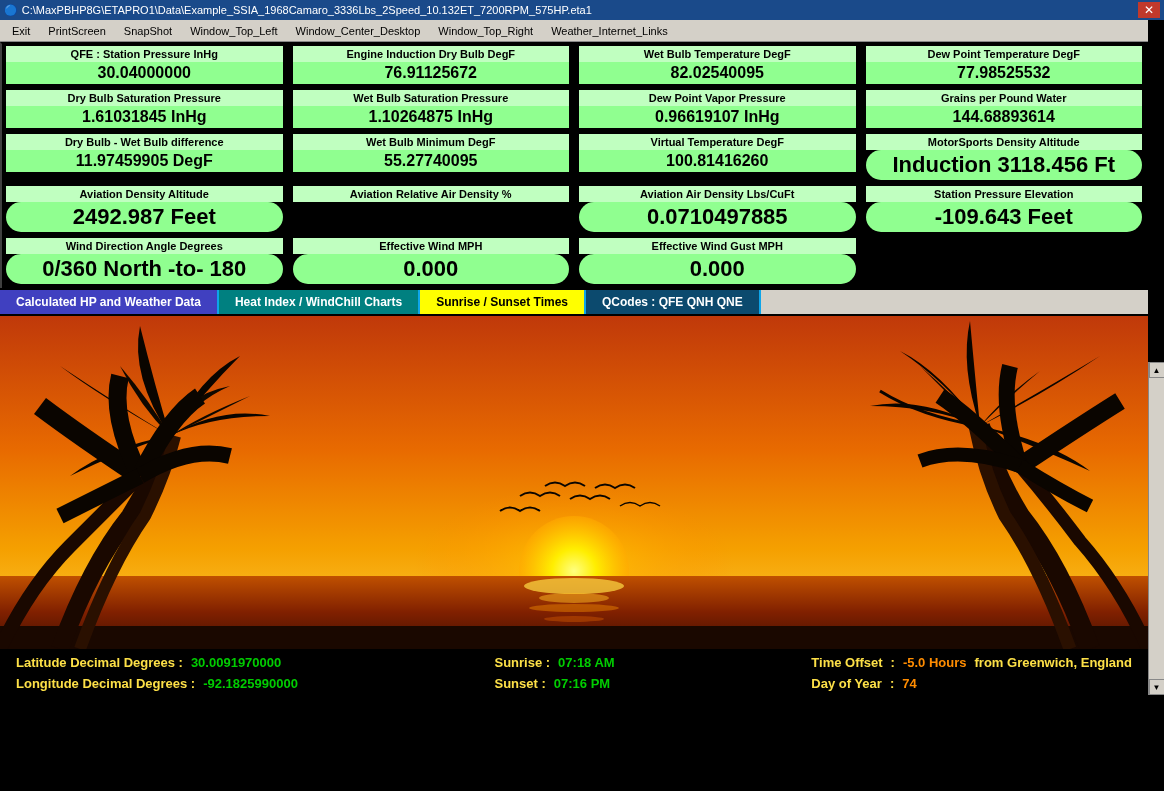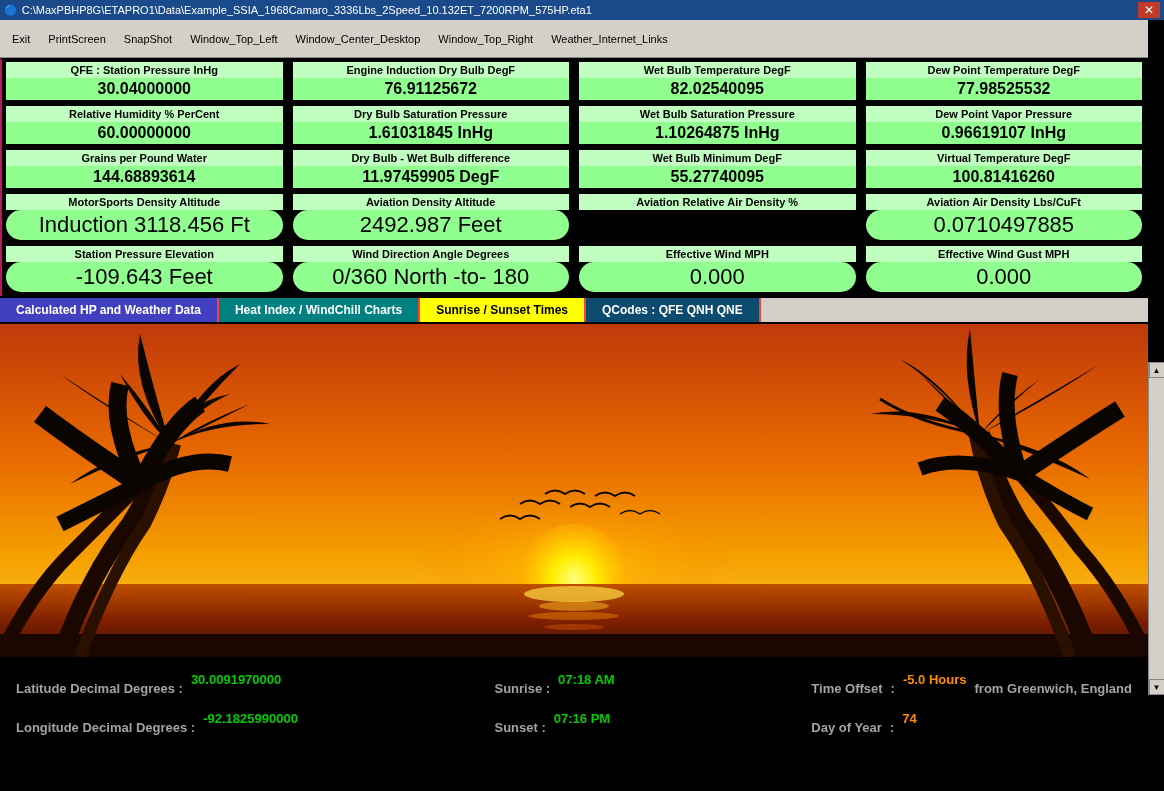--- a/index.html
+++ b/index.html
@@ -17,38 +17,38 @@
       height: 20px;
     }
     #titlebar-left { display: flex; align-items: center; gap: 4px; }
     #titlebar-close { cursor: pointer; background: #c0392b; border: none; color: white; padding: 0 6px; font-size: 12px; height: 16px; }
 
     
     #menubar {
       background: #d4d0c8;
       display: flex;
       align-items: center;
-      height: 38px;
+      height: 22px;
       padding: 0 4px;
       gap: 2px;
       border-bottom: 1px solid #888;
     }
     .menu-item {
       font-size: 11px;
       padding: 2px 8px;
       cursor: pointer;
       color: #000;
     }
 
     
     #data-grid {
       display: grid;
       grid-template-columns: repeat(4, 1fr);
       border-top: 2px solid #000;
-      border-left: 2px solid #be185d;
+      border-left: 2px solid #404040;
     }
     .data-cell {
       border-right: 2px solid #000;
       border-bottom: 2px solid #000;
       text-align: center;
       padding: 2px 4px;
     }
     .cell-label {
       font-size: 11px;
       font-weight: bold;
@@ -60,21 +60,21 @@
     .cell-value {
       font-size: 16px;
       font-weight: bold;
       color: #000;
       background: #90ff90;
       display: block;
       padding: 2px 4px;
     }
     .cell-value-large {
       font-size: 22px;
-      font-weight: normal;
+      font-weight: bold;
       color: #000;
       background: #90ff90;
       display: block;
       padding: 2px 8px;
       border-radius: 15px;
     }
 
     
     #tabbar {
       display: flex;
@@ -82,21 +82,21 @@
       border-top: 2px solid #000;
       border-bottom: 2px solid #000;
       height: 28px;
       align-items: stretch;
     }
     .tab {
       font-size: 12px;
       font-weight: bold;
       padding: 4px 16px;
       cursor: pointer;
-      border-right: 2px solid #ef4444;
+      border-right: 2px solid #0ea5e9;
       display: flex;
       align-items: center;
       white-space: nowrap;
     }
     .tab-blue { background: #4040c0; color: white; }
     .tab-blue2 { background: #3060c0; color: white; }
     .tab-teal { background: #008080; color: white; }
     .tab-yellow { background: #ffff00; color: #000; }
     .tab-dark { background: #0c4a6e; color: white; }
 
@@ -122,21 +122,21 @@
       font-size: 13px;
       font-weight: bold;
       padding: 6px 16px;
       display: flex;
       justify-content: space-between;
       align-items: flex-start;
       height: 70px;
     }
     .bottom-col { display: flex; flex-direction: column; gap: 6px; }
     .bottom-row { display: flex; gap: 8px; align-items: center; }
-    .bottom-label { color: #a3a3a3; margin-top: 18px; }
+    .bottom-label { color: #fde047; }
     .bottom-value { color: #00cc00; }
     .bottom-value-orange { color: #ff8c00; }
 
     
     #scrollbar {
       width: 16px;
       background: #d4d0c8;
       border-left: 1px solid #888;
       position: absolute;
       right: 0;
@@ -202,24 +202,20 @@
       </div>
       <div class="data-cell">
         <span class="cell-label">Wet Bulb Temperature DegF</span>
         <span class="cell-value">82.02540095</span>
       </div>
       <div class="data-cell">
         <span class="cell-label">Dew Point Temperature DegF</span>
         <span class="cell-value">77.98525532</span>
       </div>
 
-      <div class="data-cell">
-        <span class="cell-label">Relative Humidity % PerCent</span>
-        <span class="cell-value">60.00000000</span>
-      </div>
       <div class="data-cell">
         <span class="cell-label">Dry Bulb Saturation Pressure</span>
         <span class="cell-value">1.61031845  InHg</span>
       </div>
       <div class="data-cell">
         <span class="cell-label">Wet Bulb Saturation Pressure</span>
         <span class="cell-value">1.10264875  InHg</span>
       </div>
       <div class="data-cell">
         <span class="cell-label">Dew Point Vapor Pressure</span>

